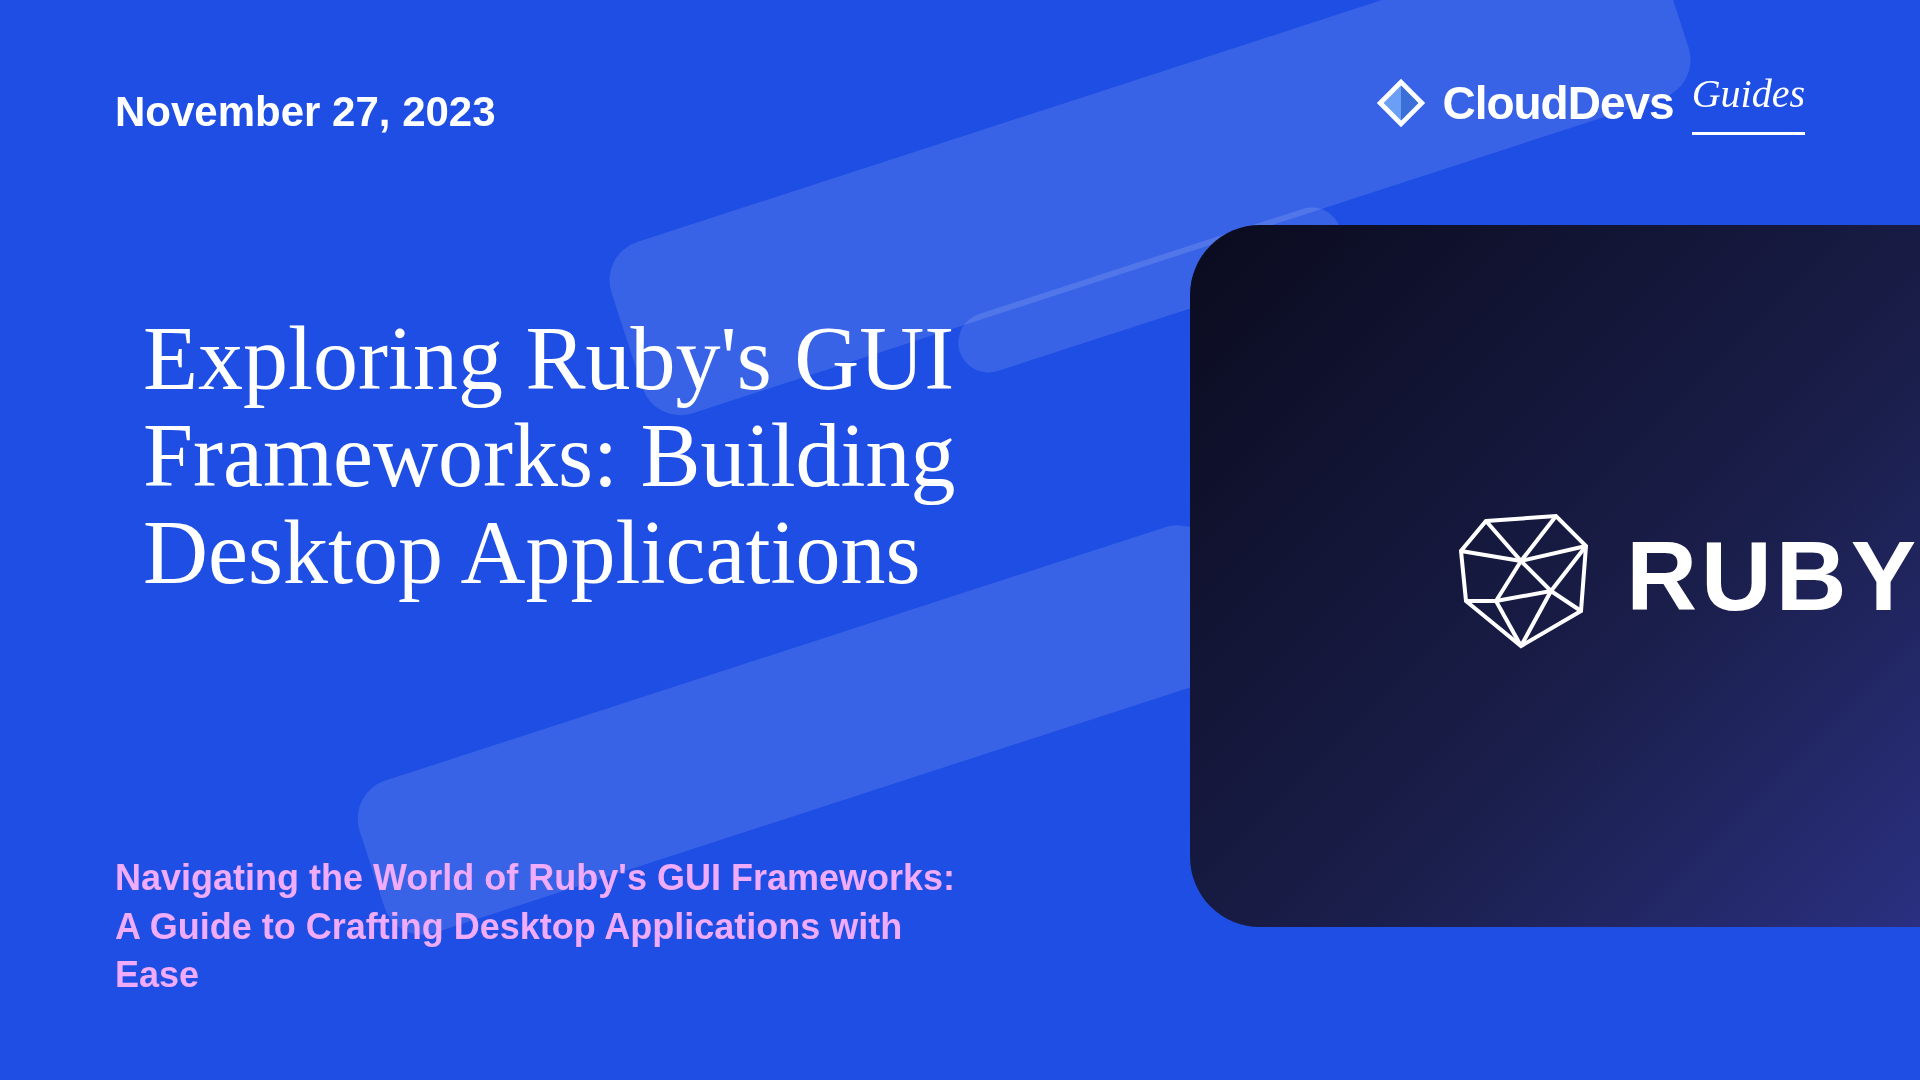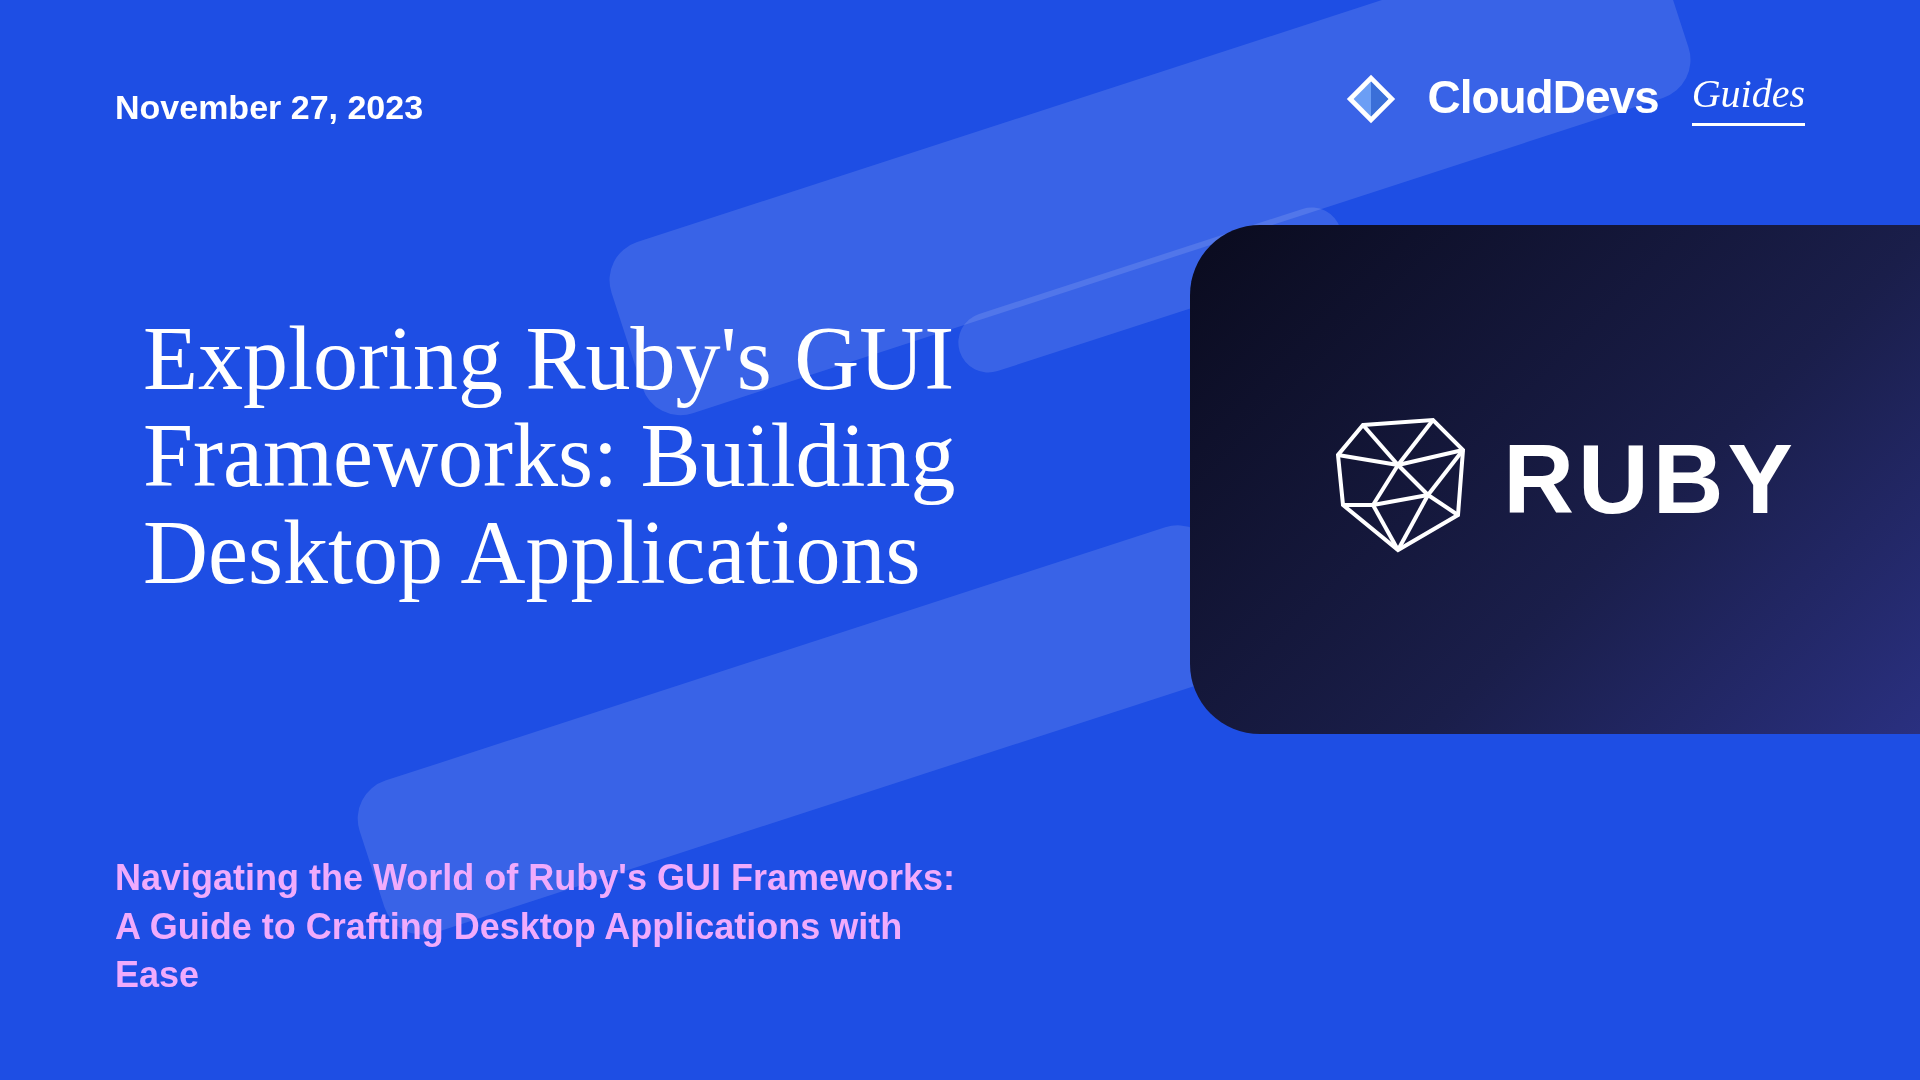--- a/index.html
+++ b/index.html
@@ -43,32 +43,32 @@
       height: 60px;
       top: 260px;
       left: 950px;
     }
     
     .date {
       position: absolute;
       top: 88px;
       left: 115px;
       color: #fff;
-      font-size: 34px;
+      font-size: 42px;
       font-weight: bold;
       font-family: Arial, sans-serif;
     }
     
     .logo-container {
       position: absolute;
       top: 70px;
       right: 115px;
       display: flex;
-      align-items: flex-start;
-      gap: 27px;
+      align-items: center;
+      gap: 12px;
     }
     
     .logo-icon {
       width: 58px;
       height: 58px;
       position: relative;
     }
     
     .logo-text {
       color: #fff;
@@ -77,21 +77,21 @@
       font-family: Arial, sans-serif;
       letter-spacing: -1px;
     }
     
     .logo-suffix {
       color: #fff;
       font-size: 40px;
       font-family: Georgia, serif;
       font-style: italic;
       border-bottom: 3px solid #fff;
-      padding-bottom: 6px;
+      padding-bottom: 15px;
       margin-left: 6px;
     }
     
     .main-title {
       position: absolute;
       top: 310px;
       left: 115px;
       width: 950px;
       color: #fff;
       font-size: 90px;
@@ -111,26 +111,26 @@
       line-height: 1.35;
       font-family: Arial, sans-serif;
       font-weight: bold;
     }
     
     .ruby-card {
       position: absolute;
       top: 225px;
       right: 0;
       width: 730px;
-      height: 509px;
+      height: 702px;
       background: linear-gradient(135deg, #0a0b1e 0%, #1a1e4a 60%, #2a3080 100%);
       border-radius: 70px 0 0 70px;
       display: flex;
       align-items: center;
-      justify-content: center;
+      justify-content: flex-end;
       gap: 20px;
     }
     
     .ruby-gem {
       width: 170px;
       height: 170px;
     }
     
     .ruby-text {
       color: #fff;

